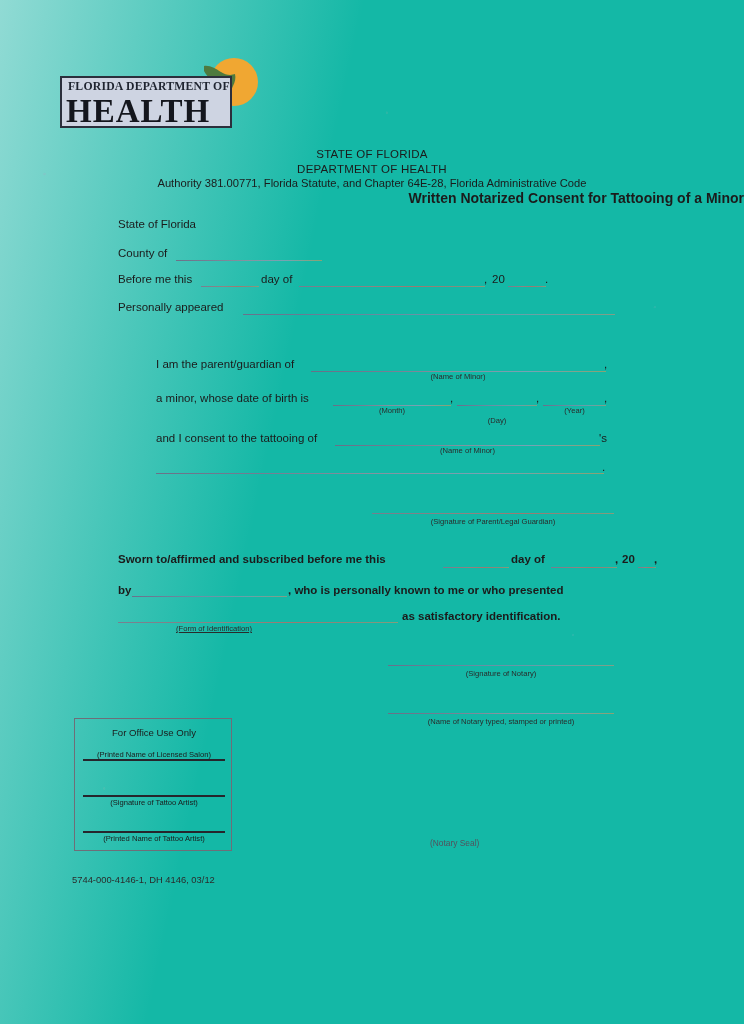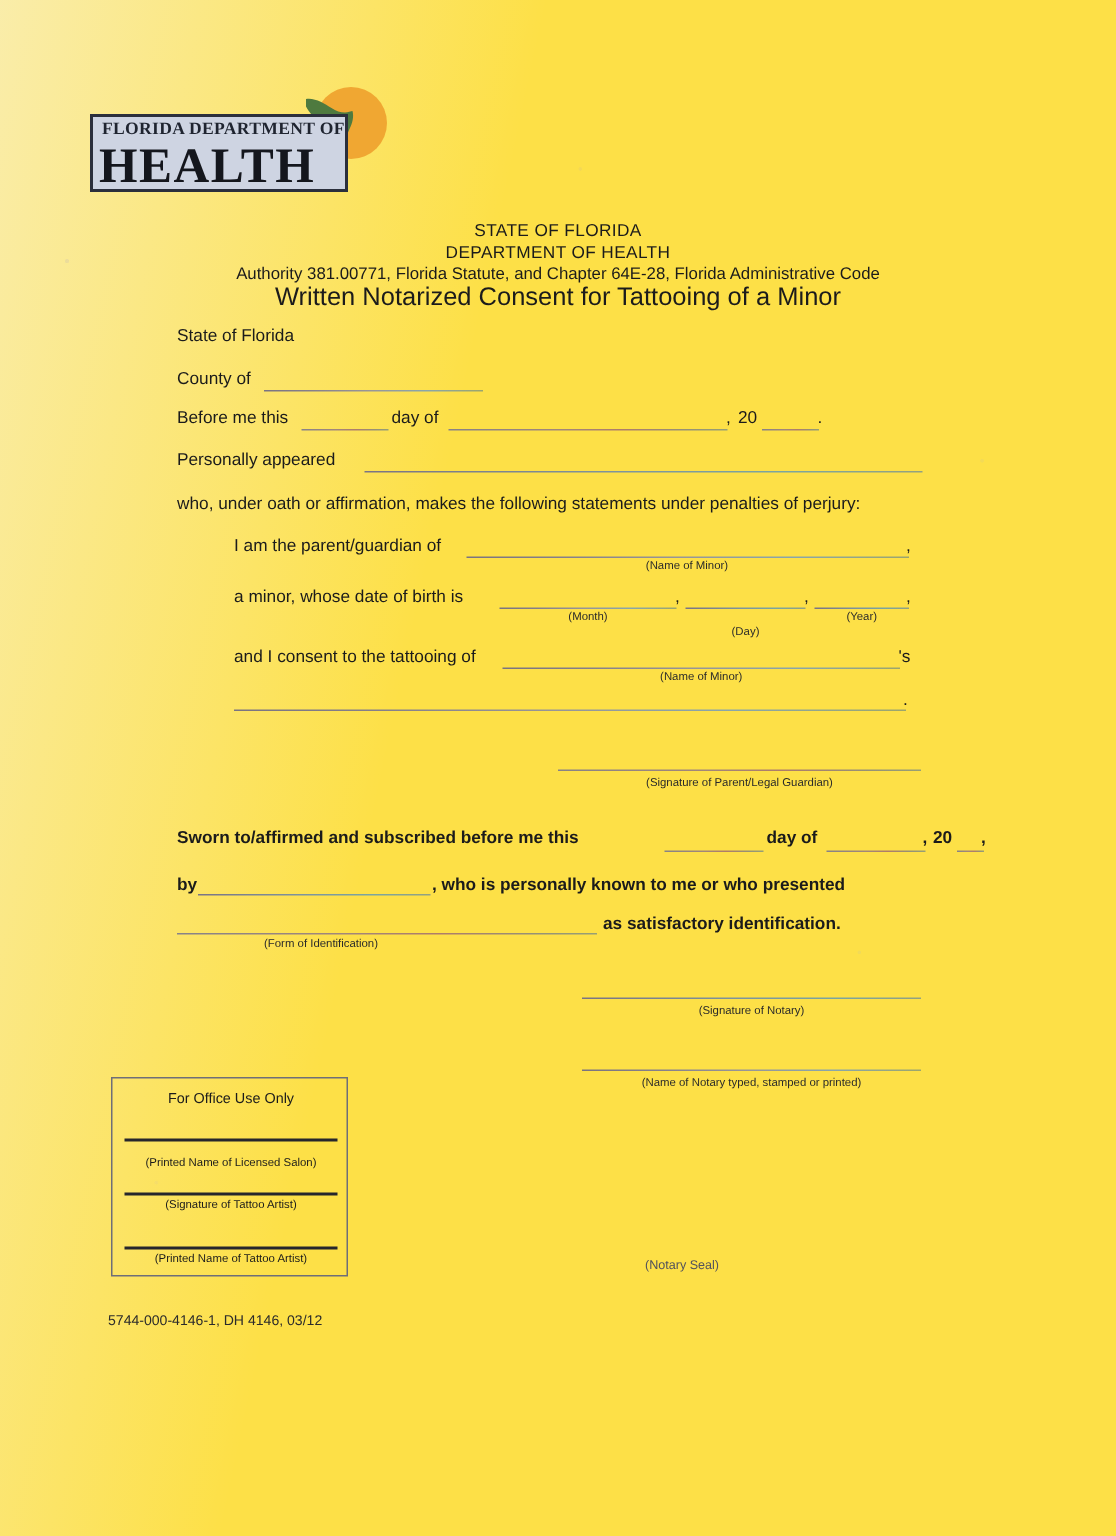--- a/index.html
+++ b/index.html
@@ -12,21 +12,21 @@
     height: 1024px;
     position: relative;
     font-family: "Liberation Sans", sans-serif;
     color: #1b1b1b;
     overflow: hidden;
   }
 
   .page {
     position: absolute;
     inset: 0;
-    background: #fde047;
+    background: #14b8a6;
   }
 
   
   .scan-noise {
     position: absolute;
     inset: 0;
     pointer-events: none;
     background:
       radial-gradient(circle at 6% 17%, rgba(170,160,190,.18) 0 1.2px, transparent 1.6px),
       radial-gradient(circle at 52% 11%, rgba(190,170,160,.14) 0 1px, transparent 1.4px),
@@ -109,21 +109,21 @@
     position: absolute;
     left: 0;
     top: 147px;
     width: 744px;
     text-align: center;
     line-height: 14.6px;
   }
   .doc-head .l1,
   .doc-head .l2 { font-size: 11.5px; letter-spacing: .25px; }
   .doc-head .l3 { font-size: 11.2px; }
-  .doc-head .l4 { font-size: 17px; font-weight: 400; }
+  .doc-head .l4 { font-size: 14px; font-weight: 700; text-align: right; }
 
   
   .t {
     position: absolute;
     font-size: 11.5px;
     white-space: nowrap;
     line-height: 14px;
   }
   .t.bold { font-weight: 700; text-align: right; }
   .cap {
@@ -241,21 +241,20 @@
   <div class="t" style="left:261px; top:272px;">day of</div>
   <div class="line warm" style="left:299px; top:286px; width:186px;"></div>
   <div class="t" style="left:484px; top:272px;">,</div>
   <div class="t" style="left:492px; top:272px;">20</div>
   <div class="line warm" style="left:508px; top:286px; width:38px;"></div>
   <div class="t" style="left:545px; top:272px;">.</div>
 
   <div class="t" style="left:118px; top:300px;">Personally appeared</div>
   <div class="line cool" style="left:243px; top:314px; width:372px;"></div>
 
-  <div class="t" style="left:118px; top:329px;">who, under oath or affirmation, makes the following statements under penalties of perjury:</div>
 
   <div class="t" style="left:156px; top:357px;">I am the parent/guardian of</div>
   <div class="line" style="left:311px; top:371px; width:295px;"></div>
   <div class="t" style="left:604px; top:357px;">,</div>
   <div class="cap" style="left:310px; top:372px; width:296px;">(Name of Minor)</div>
 
   <div class="t" style="left:156px; top:391px;">a minor, whose date of birth is</div>
   <div class="line" style="left:333px; top:405px; width:118px;"></div>
   <div class="t" style="left:450px; top:391px;">,</div>
   <div class="line cool" style="left:457px; top:405px; width:80px;"></div>
@@ -285,35 +284,35 @@
   <div class="t bold" style="left:622px; top:552px;">20</div>
   <div class="line warm" style="left:638px; top:567px; width:18px;"></div>
   <div class="t bold" style="left:654px; top:552px;">,</div>
 
   <div class="t bold" style="left:118px; top:583px;">by</div>
   <div class="line cool" style="left:132px; top:596px; width:155px;"></div>
   <div class="t bold" style="left:288px; top:583px;">, who is personally known to me or who presented</div>
 
   <div class="line warm" style="left:118px; top:622px; width:280px;"></div>
   <div class="t bold" style="left:402px; top:609px;">as satisfactory identification.</div>
-  <div class="cap" style="left:130px; top:624px; width:168px;">(Form of Identification)</div>
+  <div class="cap" style="left:130px; top:624px; width:168px;text-decoration:underline;">(Form of Identification)</div>
 
   <div class="line cool" style="left:388px; top:665px; width:226px;"></div>
   <div class="cap" style="left:388px; top:669px; width:226px;">(Signature of Notary)</div>
 
   <div class="line" style="left:388px; top:713px; width:226px;"></div>
   <div class="cap" style="left:380px; top:717px; width:242px;">(Name of Notary typed, stamped or printed)</div>
 
   <div class="seal">(Notary Seal)</div>
 
   <div class="office-box">
     <div class="office-title">For Office Use Only</div>
 
     <div class="office-line" style="top:40px;"></div>
-    <div class="office-cap" style="top:51px;">(Printed Name of Licensed Salon)</div>
+    <div class="office-cap" style="top:31px;">(Printed Name of Licensed Salon)</div>
 
     <div class="office-line" style="top:76px;"></div>
     <div class="office-cap" style="top:79px;">(Signature of Tattoo Artist)</div>
 
     <div class="office-line" style="top:112px;"></div>
     <div class="office-cap" style="top:115px;">(Printed Name of Tattoo Artist)</div>
   </div>
 
   <div class="formnum">5744-000-4146-1, DH 4146, 03/12</div>
 </div>

